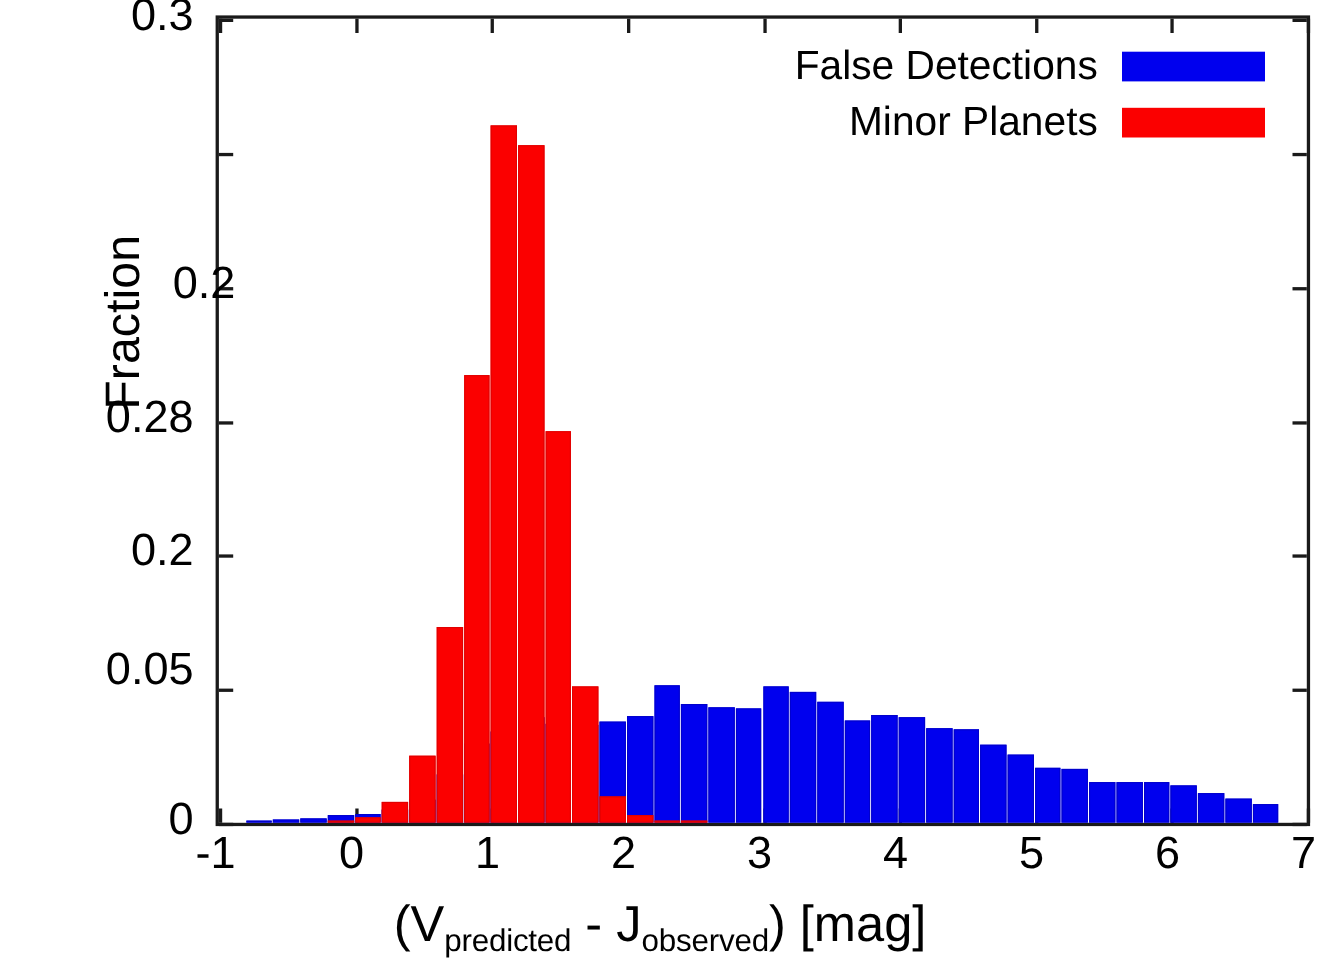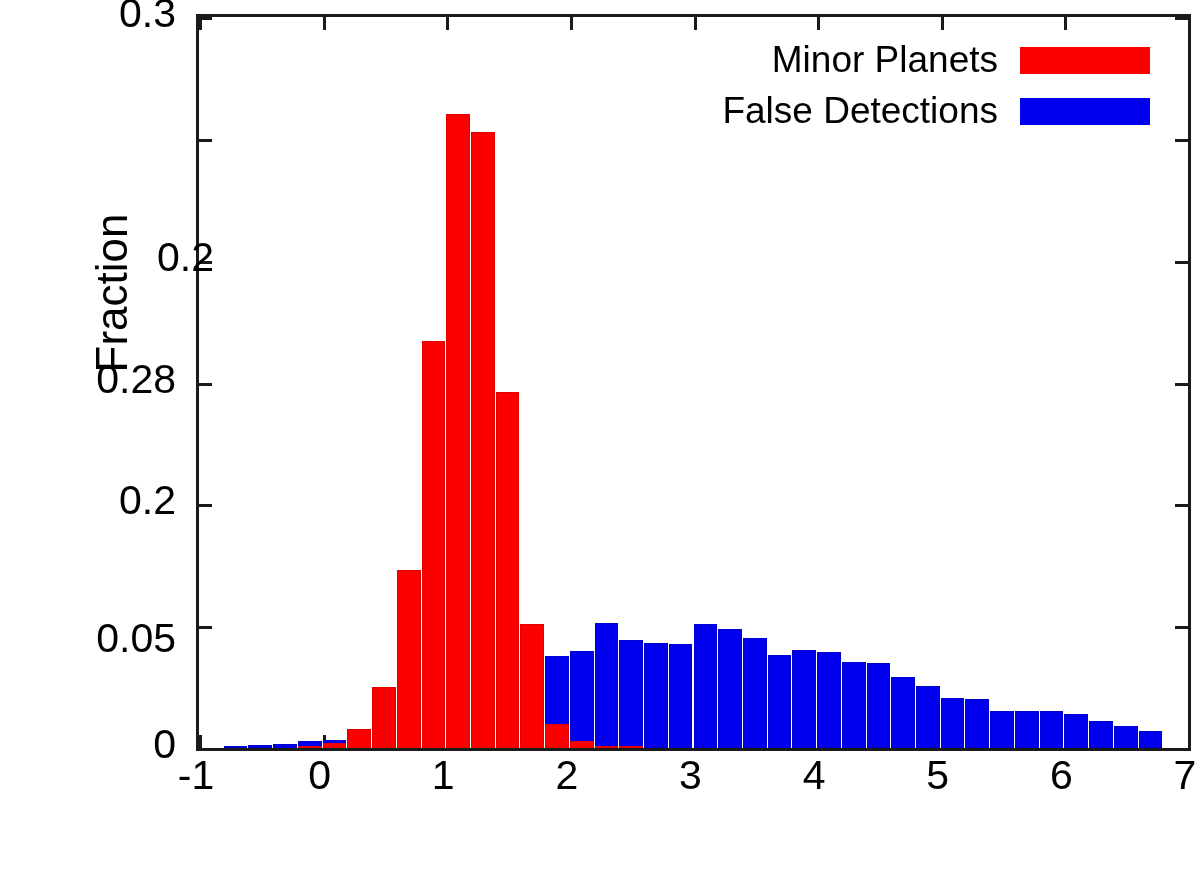--- a/index.html
+++ b/index.html
@@ -242,33 +242,34 @@
         <div class="xtick" style="left: 741.8px;"></div>
         <div class="xtick-t" style="left: 741.8px;"></div>
         <div class="xtick" style="left: 865.4px;"></div>
         <div class="xtick-t" style="left: 865.4px;"></div>
         <div class="xtick" style="left: 989px;"></div>
         <div class="xtick-t" style="left: 989px;"></div>
       </div>
 
     <div id="legend">
       <div class="legend-row">
+        <span class="legend-label">False Detections</span>
+        <span class="legend-swatch sw-blue"></span>
+      </div>
+      <div class="legend-row">
         <span class="legend-label">Minor Planets</span>
         <span class="legend-swatch sw-red"></span>
       </div>
-      <div class="legend-row">
-        <span class="legend-label">False Detections</span>
-        <span class="legend-swatch sw-blue"></span>
-      </div>
     </div>
   </div>
 
+  <div id="x-axis-title"><span>(V</span><sub>predicted</sub><span> - J</span><sub>observed</sub><span>) [mag]</span></div>
 
 <div class="ylabel-txt" style="top: 724px; left: 0px; width: 176px; right: auto;">0</div>
-    <div class="ylabel-txt" style="top: 618px; left: 0px; width: 176px; right: auto;">0.05</div>
+    <div class="ylabel-txt" style="top: 588px; left: 0px; width: 176px; right: auto;">0.05</div>
     <div class="ylabel-txt" style="top: 480.333px; left: 0px; width: 176px; right: auto;">0.2</div>
     <div class="ylabel-txt" style="top: 358.5px; left: 0px; width: 176px; right: auto;">0.28</div>
     <div class="ylabel-txt" style="top: 236.667px; left: 0px; width: 176px; right: auto; margin-left: 38px;">0.2</div>
     <div class="ylabel-txt" style="top: -7px; left: 0px; width: 176px; right: auto;">0.3</div>
     <div class="xlabel-txt" style="left: 136px; width: 120px;">-1</div>
     <div class="xlabel-txt" style="left: 259.625px; width: 120px;">0</div>
     <div class="xlabel-txt" style="left: 383.25px; width: 120px;">1</div>
     <div class="xlabel-txt" style="left: 506.875px; width: 120px;">2</div>
     <div class="xlabel-txt" style="left: 630.5px; width: 120px;">3</div>
     <div class="xlabel-txt" style="left: 754.125px; width: 120px;">4</div>

